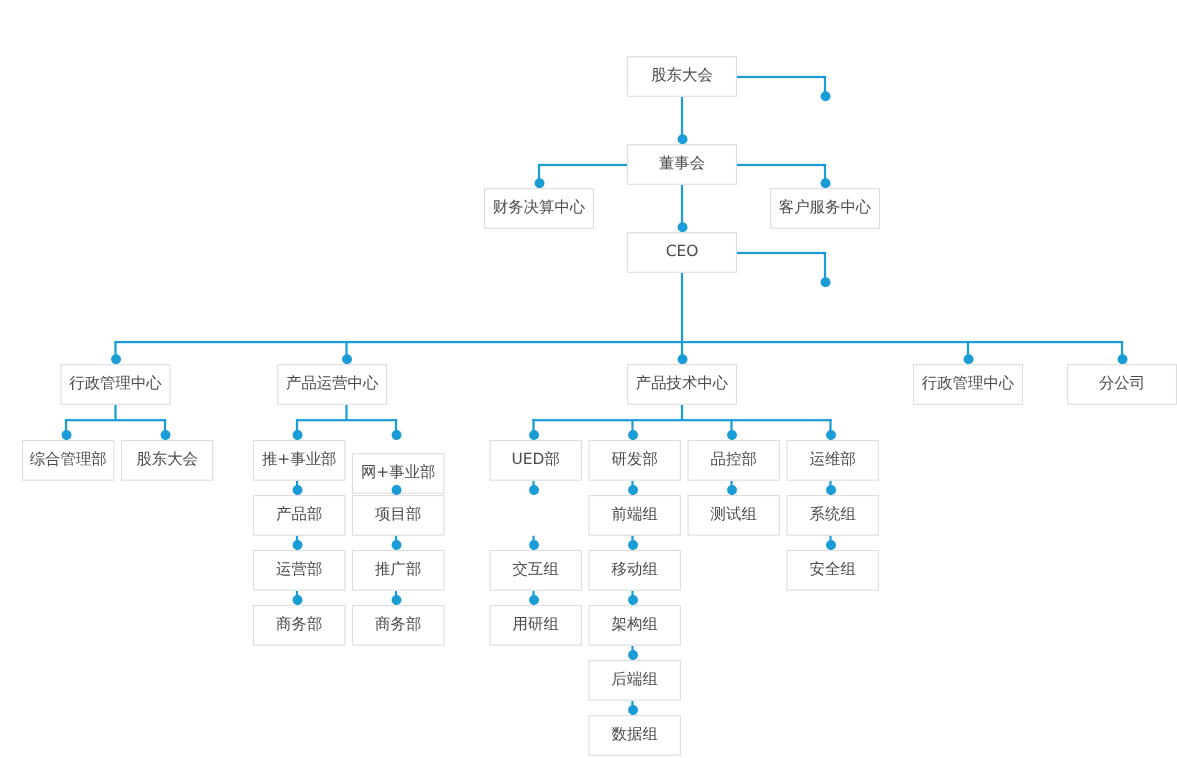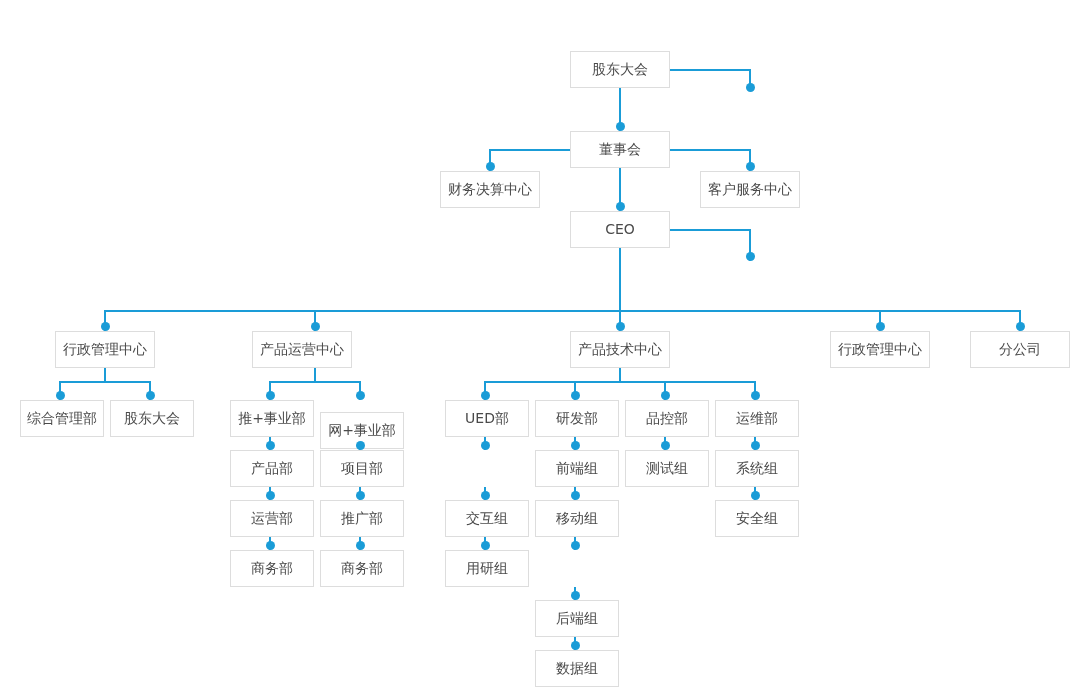--- a/index.html
+++ b/index.html
@@ -153,20 +153,21 @@
   <div class="node w80" style="left:320px;top:412px">网+事业部</div>
   <div class="node w80" style="left:320px;top:450px">项目部</div>
   <div class="node w80" style="left:320px;top:500px">推广部</div>
   <div class="node w80" style="left:320px;top:550px">商务部</div>
   <div class="node w80" style="left:445px;top:400px">UED部</div>
   <div class="node w80" style="left:445px;top:500px">交互组</div>
   <div class="node w80" style="left:445px;top:550px">用研组</div>
   <div class="node w80" style="left:535px;top:400px">研发部</div>
   <div class="node w80" style="left:535px;top:450px">前端组</div>
   <div class="node w80" style="left:535px;top:500px">移动组</div>
+  <div class="node w80" style="left:535px;top:550px">架构组</div>
   <div class="node w80" style="left:535px;top:650px">数据组</div>
   <div class="node w80" style="left:535px;top:600px">后端组</div>
   <div class="node w80" style="left:625px;top:400px">品控部</div>
   <div class="node w80" style="left:625px;top:450px">测试组</div>
   <div class="node w80" style="left:715px;top:400px">运维部</div>
   <div class="node w80" style="left:715px;top:450px">系统组</div>
   <div class="node w80" style="left:715px;top:500px">安全组</div>
 
 </div>
 

